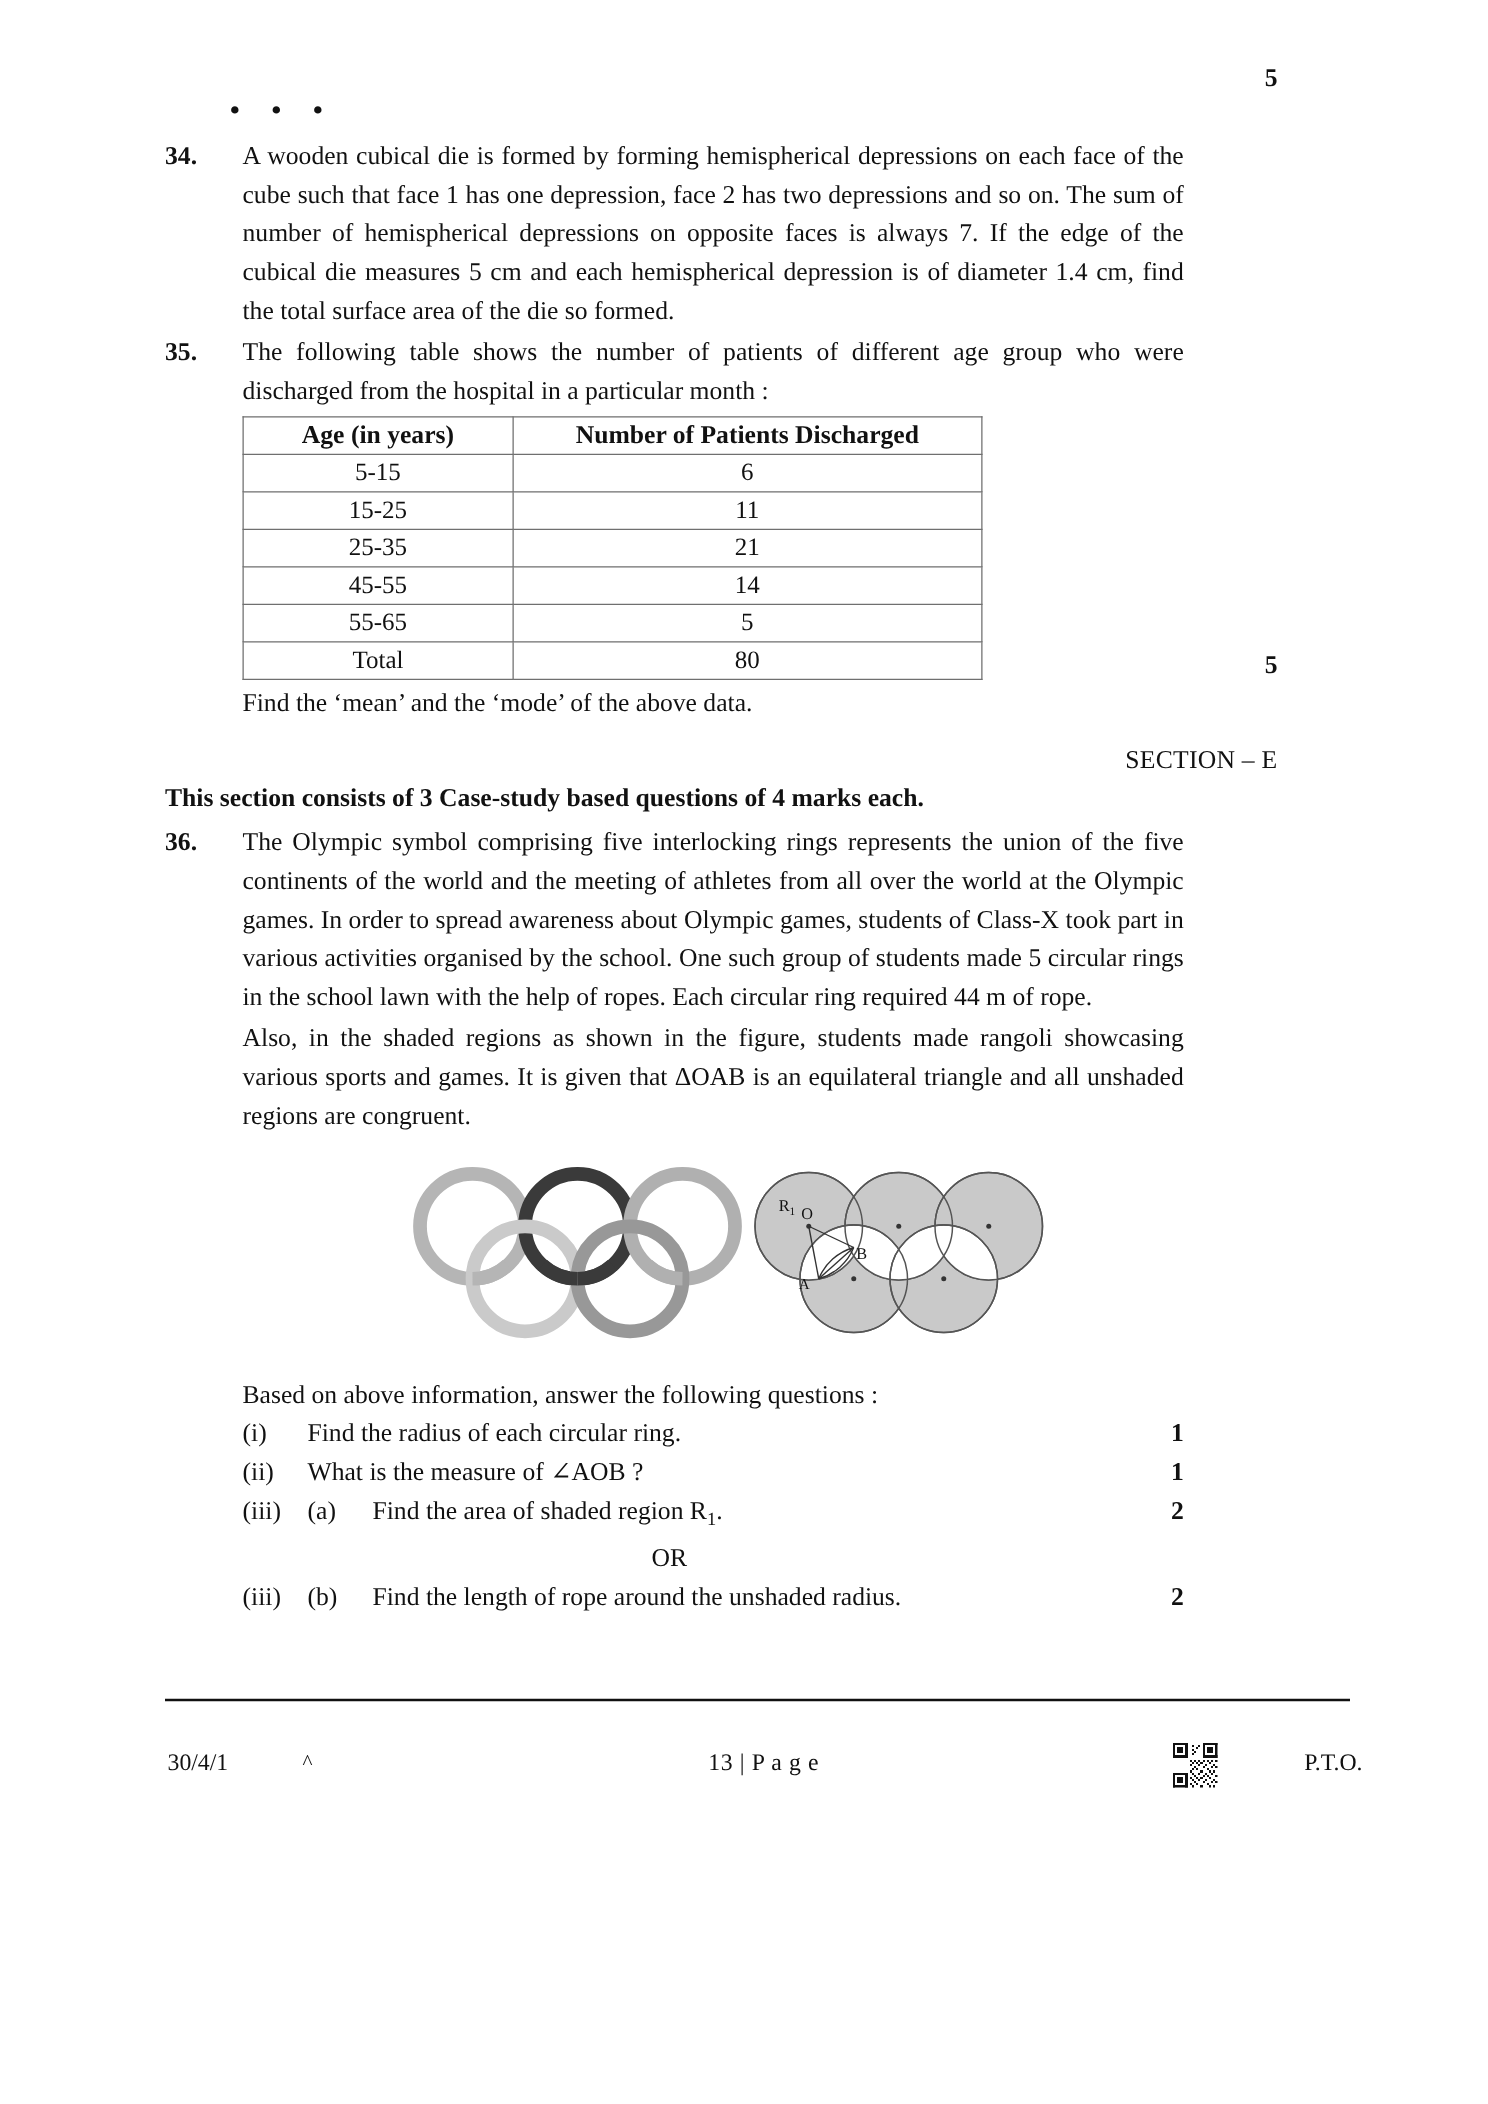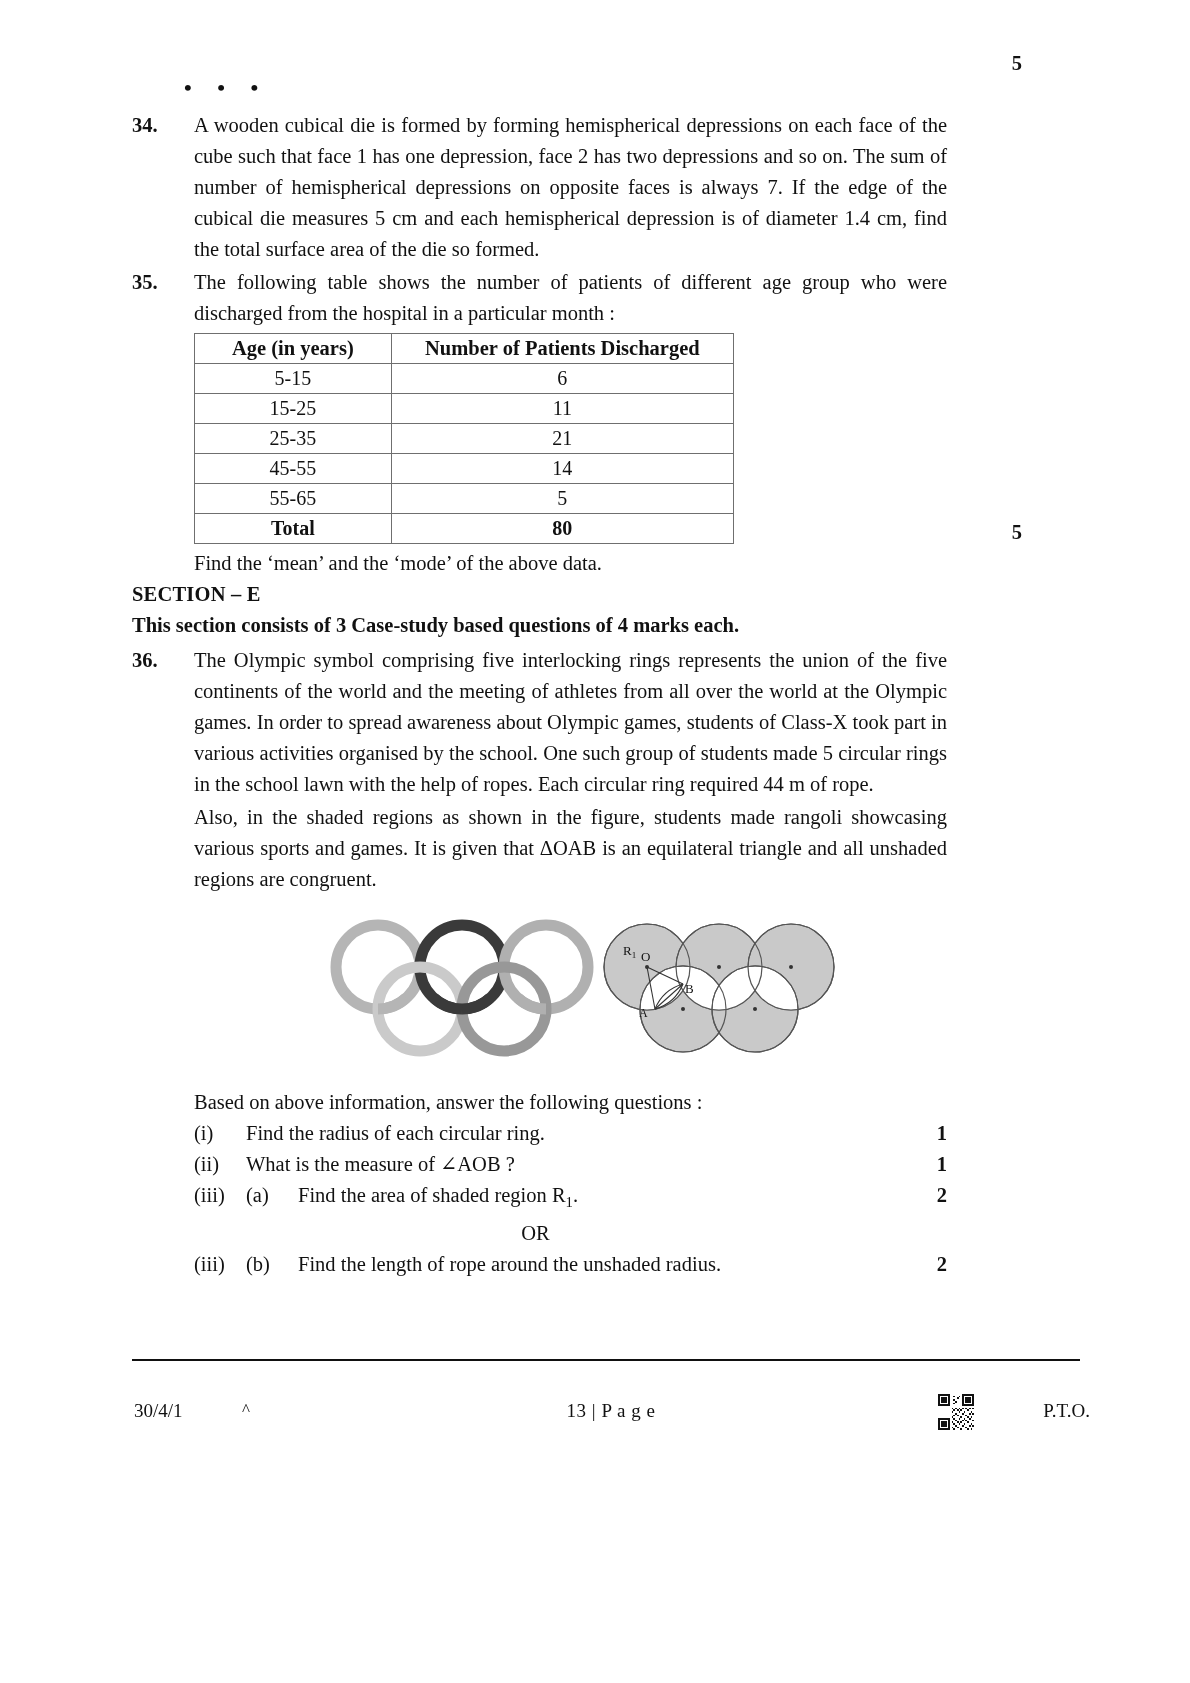--- a/index.html
+++ b/index.html
@@ -66,49 +66,49 @@
     width: 30px;
     text-align: right;
     font-weight: bold;
     font-size: 20.5px;
     line-height: 31px;
   }
 
   
   .tbl-wrap {
     margin: 4px 0 4px 62px;
-    width: 540px;
+    width: 592px;
   }
   table.data {
     border-collapse: collapse;
     width: 100%;
     font-size: 20px;
   }
   table.data th, table.data td {
     border: 1px solid #6f6f6f;
     text-align: center;
     padding: 1px 4px;
     line-height: 27px;
     font-weight: normal;
   }
   table.data thead th {
     font-weight: bold;
     font-size: 20.5px;
   }
   table.data tr.total td {
-    font-weight: bold;
+    font-weight: normal;
   }
   table.data td.agecol { width: 36.5%; }
 
   
   .sec-head {
-    text-align: left;
-    font-weight: bold;
-    font-size: 20.5px;
-    margin: 4px 0 4px 0;
+    text-align: right;
+    font-weight: normal;
+    font-size: 20.5px;
+    margin: 18px 0 4px 0;
     letter-spacing: 0.2px;
   }
   .sec-sub {
     font-weight: bold;
     font-size: 20.5px;
     margin: 0 0 4px 0;
     line-height: 31px;
   }
 
   

